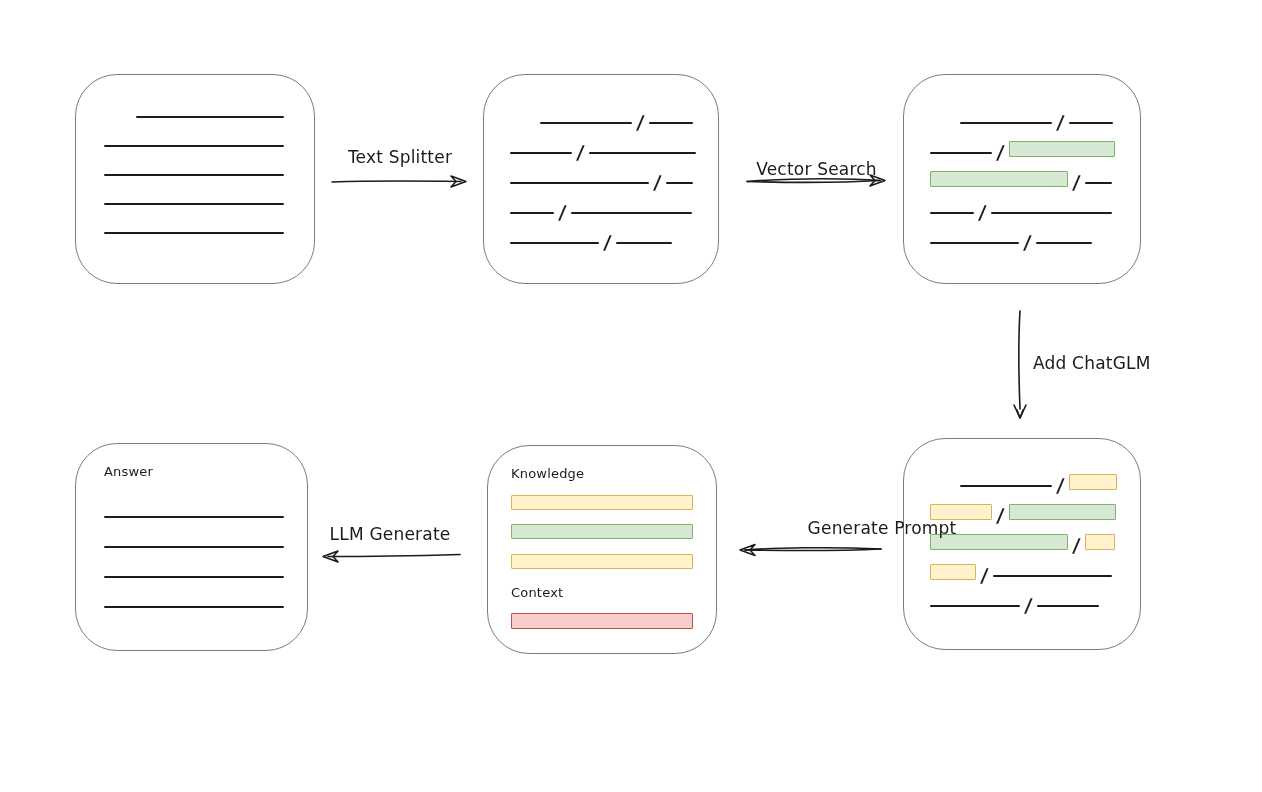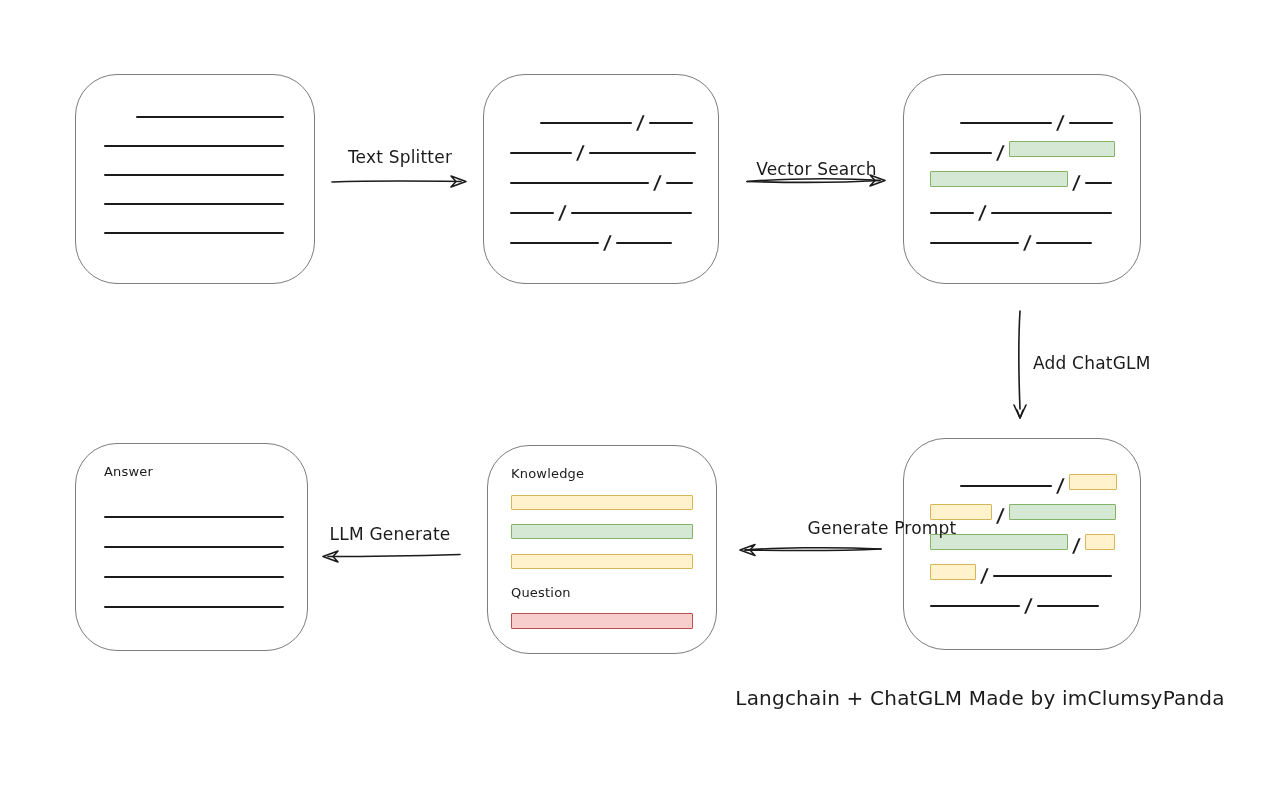--- a/index.html
+++ b/index.html
@@ -155,21 +155,21 @@
           <span class="seg line" style="width: 62px;"></span>
         </div>
       </div>
   </div>
 
   <div class="box" style="left:487px; top:445px; width:230px; height:209px; padding:20px 0 0 23px;">
     <div class="heading" style="height:24px;">Knowledge</div>
     <div class="bar yellow" style="margin-top:5px;"></div>
     <div class="bar green" style="margin-top:14px;"></div>
     <div class="bar yellow" style="margin-top:15px;"></div>
-    <div class="heading" style="margin-top:16px; height:24px;">Question</div>
+    <div class="heading" style="margin-top:16px; height:24px;">Context</div>
     <div class="bar red" style="margin-top:4px; height:16px;"></div>
   </div>
 
   <div class="box" style="left:75px; top:443px; width:233px; height:208px; padding:20px 0 0 28px;">
     <div class="heading" style="height:22px; margin-bottom:6px;">Answer</div>
     <div class="rows">
         <div class="seg-row">
           <span class="seg line" style="width: 180px;"></span>
         </div>
         <div class="seg-row">
@@ -210,15 +210,14 @@
     <path d="M22,4.5 L7,10 L22,15.5 L17,10 Z"></path>
   </svg>
   <div class="arrow-label" style="left:770px; top:518px; width:152px;margin-left:36px;">Generate Prompt</div>
 
   <svg class="arrow" style="left:316px; top:546px;" width="148" height="22">
     <path d="M144,8.5 C90,10 40,10.5 12,10.5"></path>
     <path d="M22,5 L7,10.5 L22,16 L17,10.5 Z"></path>
   </svg>
   <div class="arrow-label" style="left:320px; top:524px; width:140px;">LLM Generate</div>
 
-  <div class="caption">Langchain + ChatGLM Made by imClumsyPanda</div>
 
 </div>
 
 </body></html>

